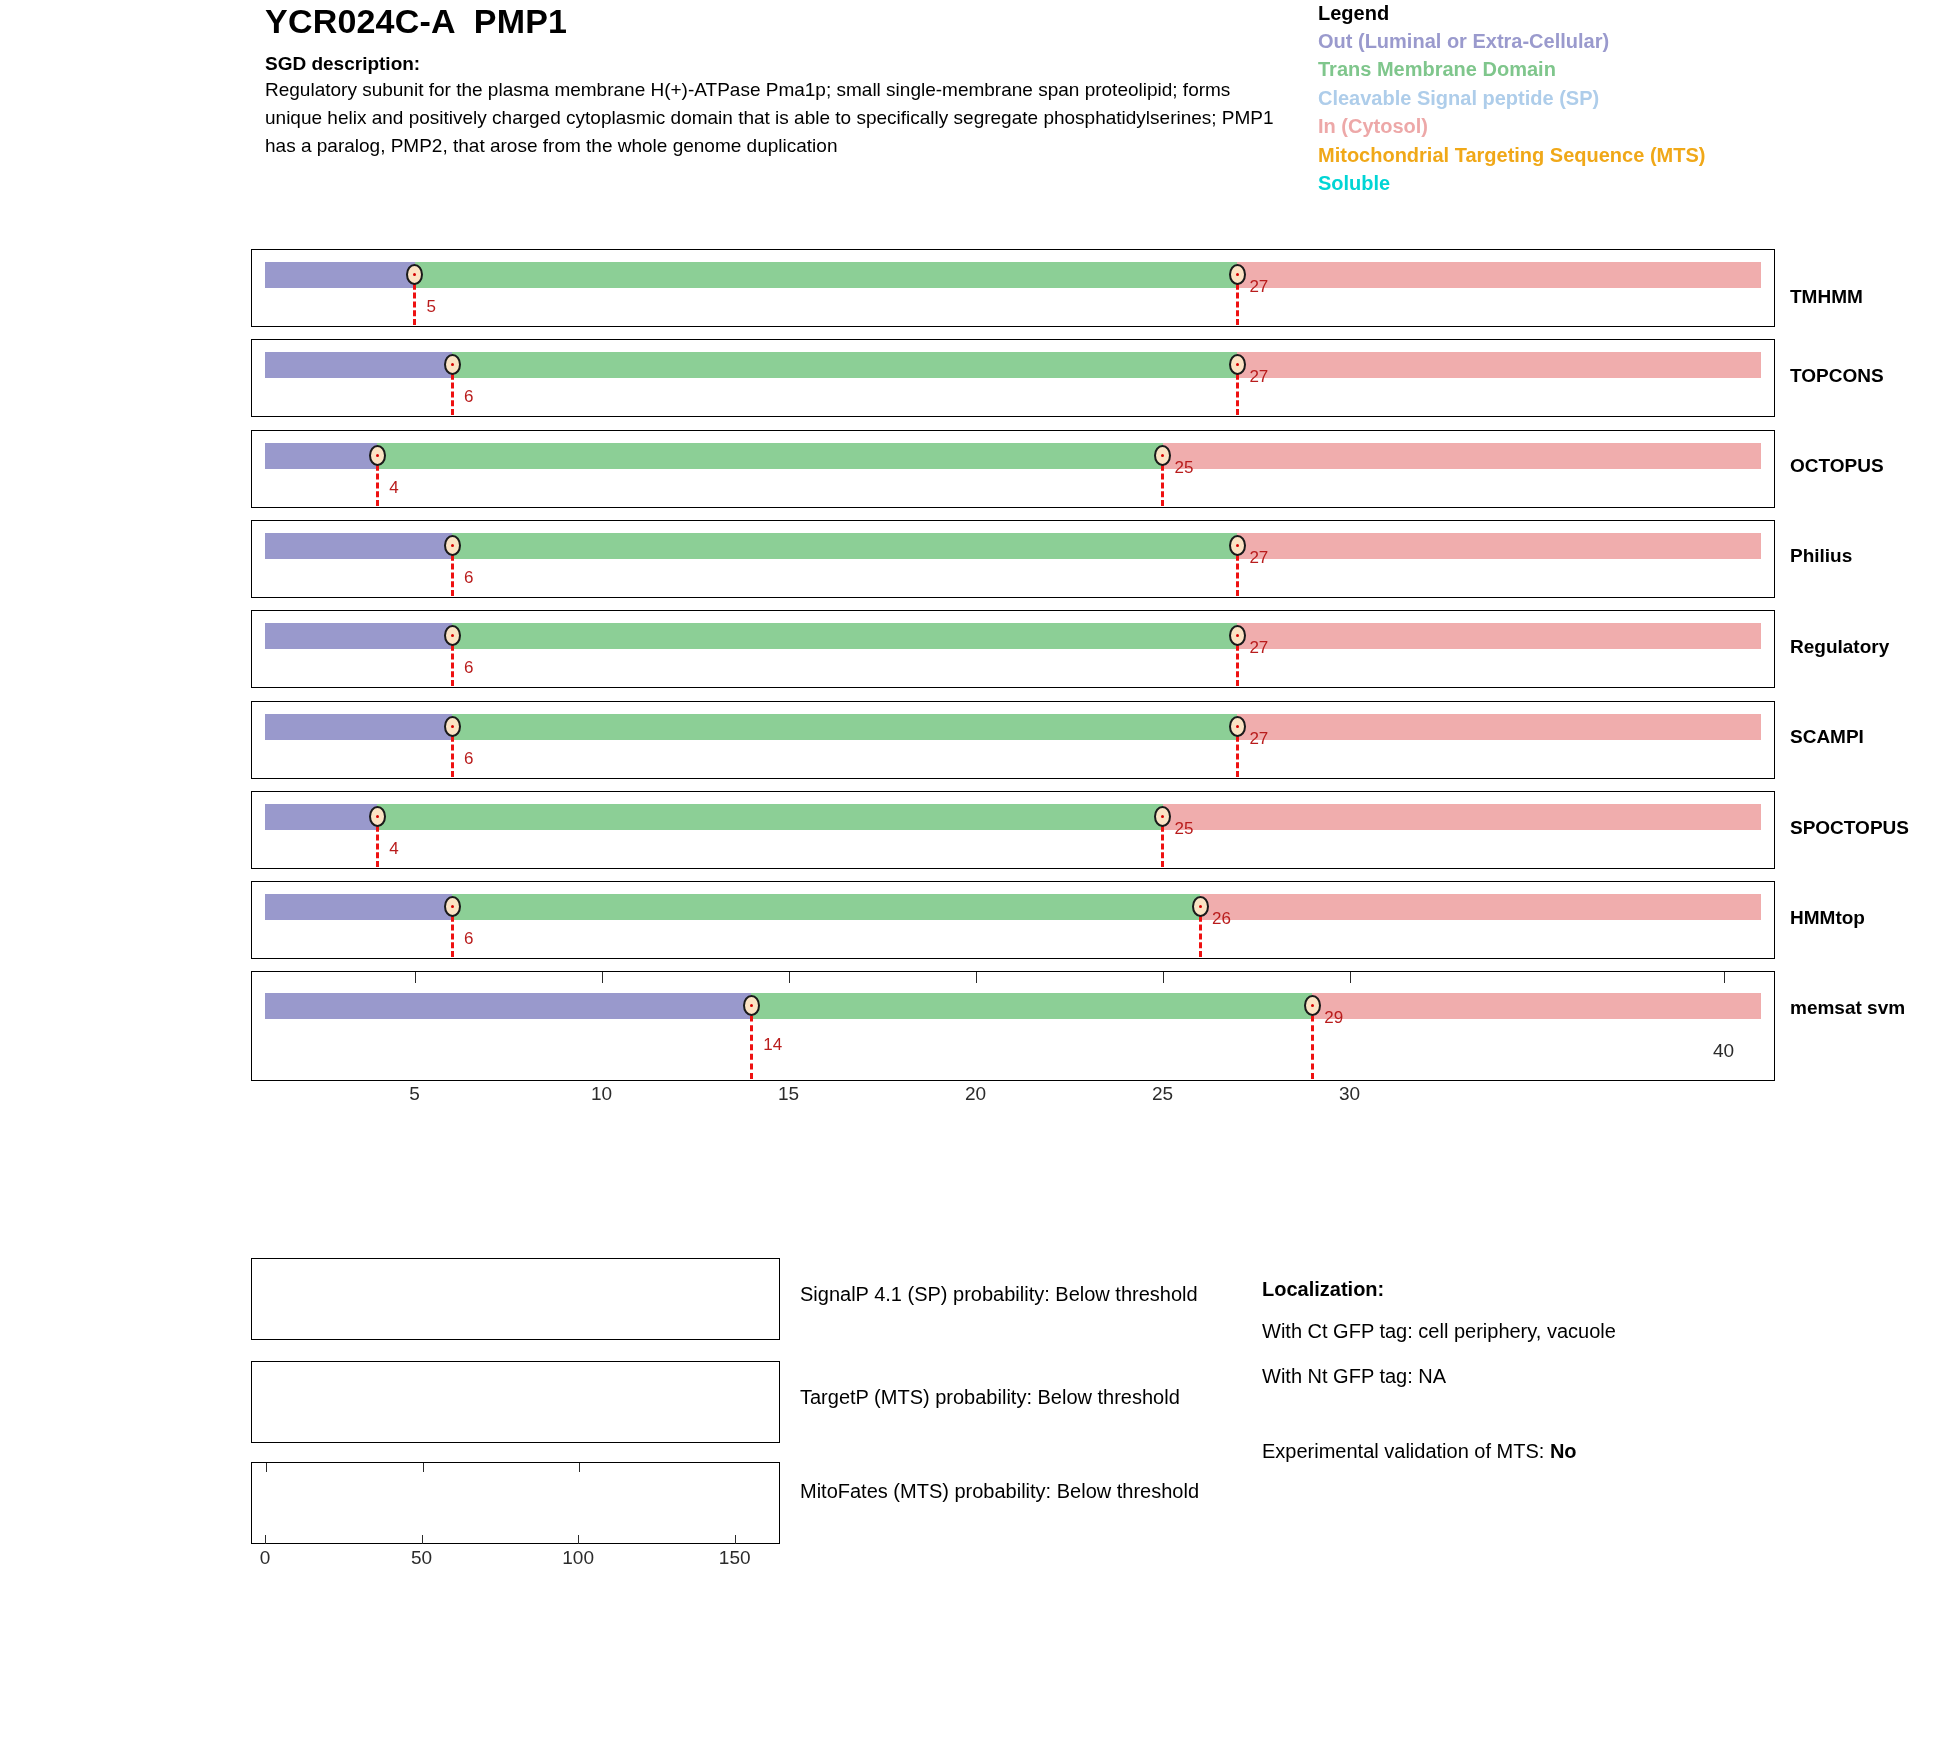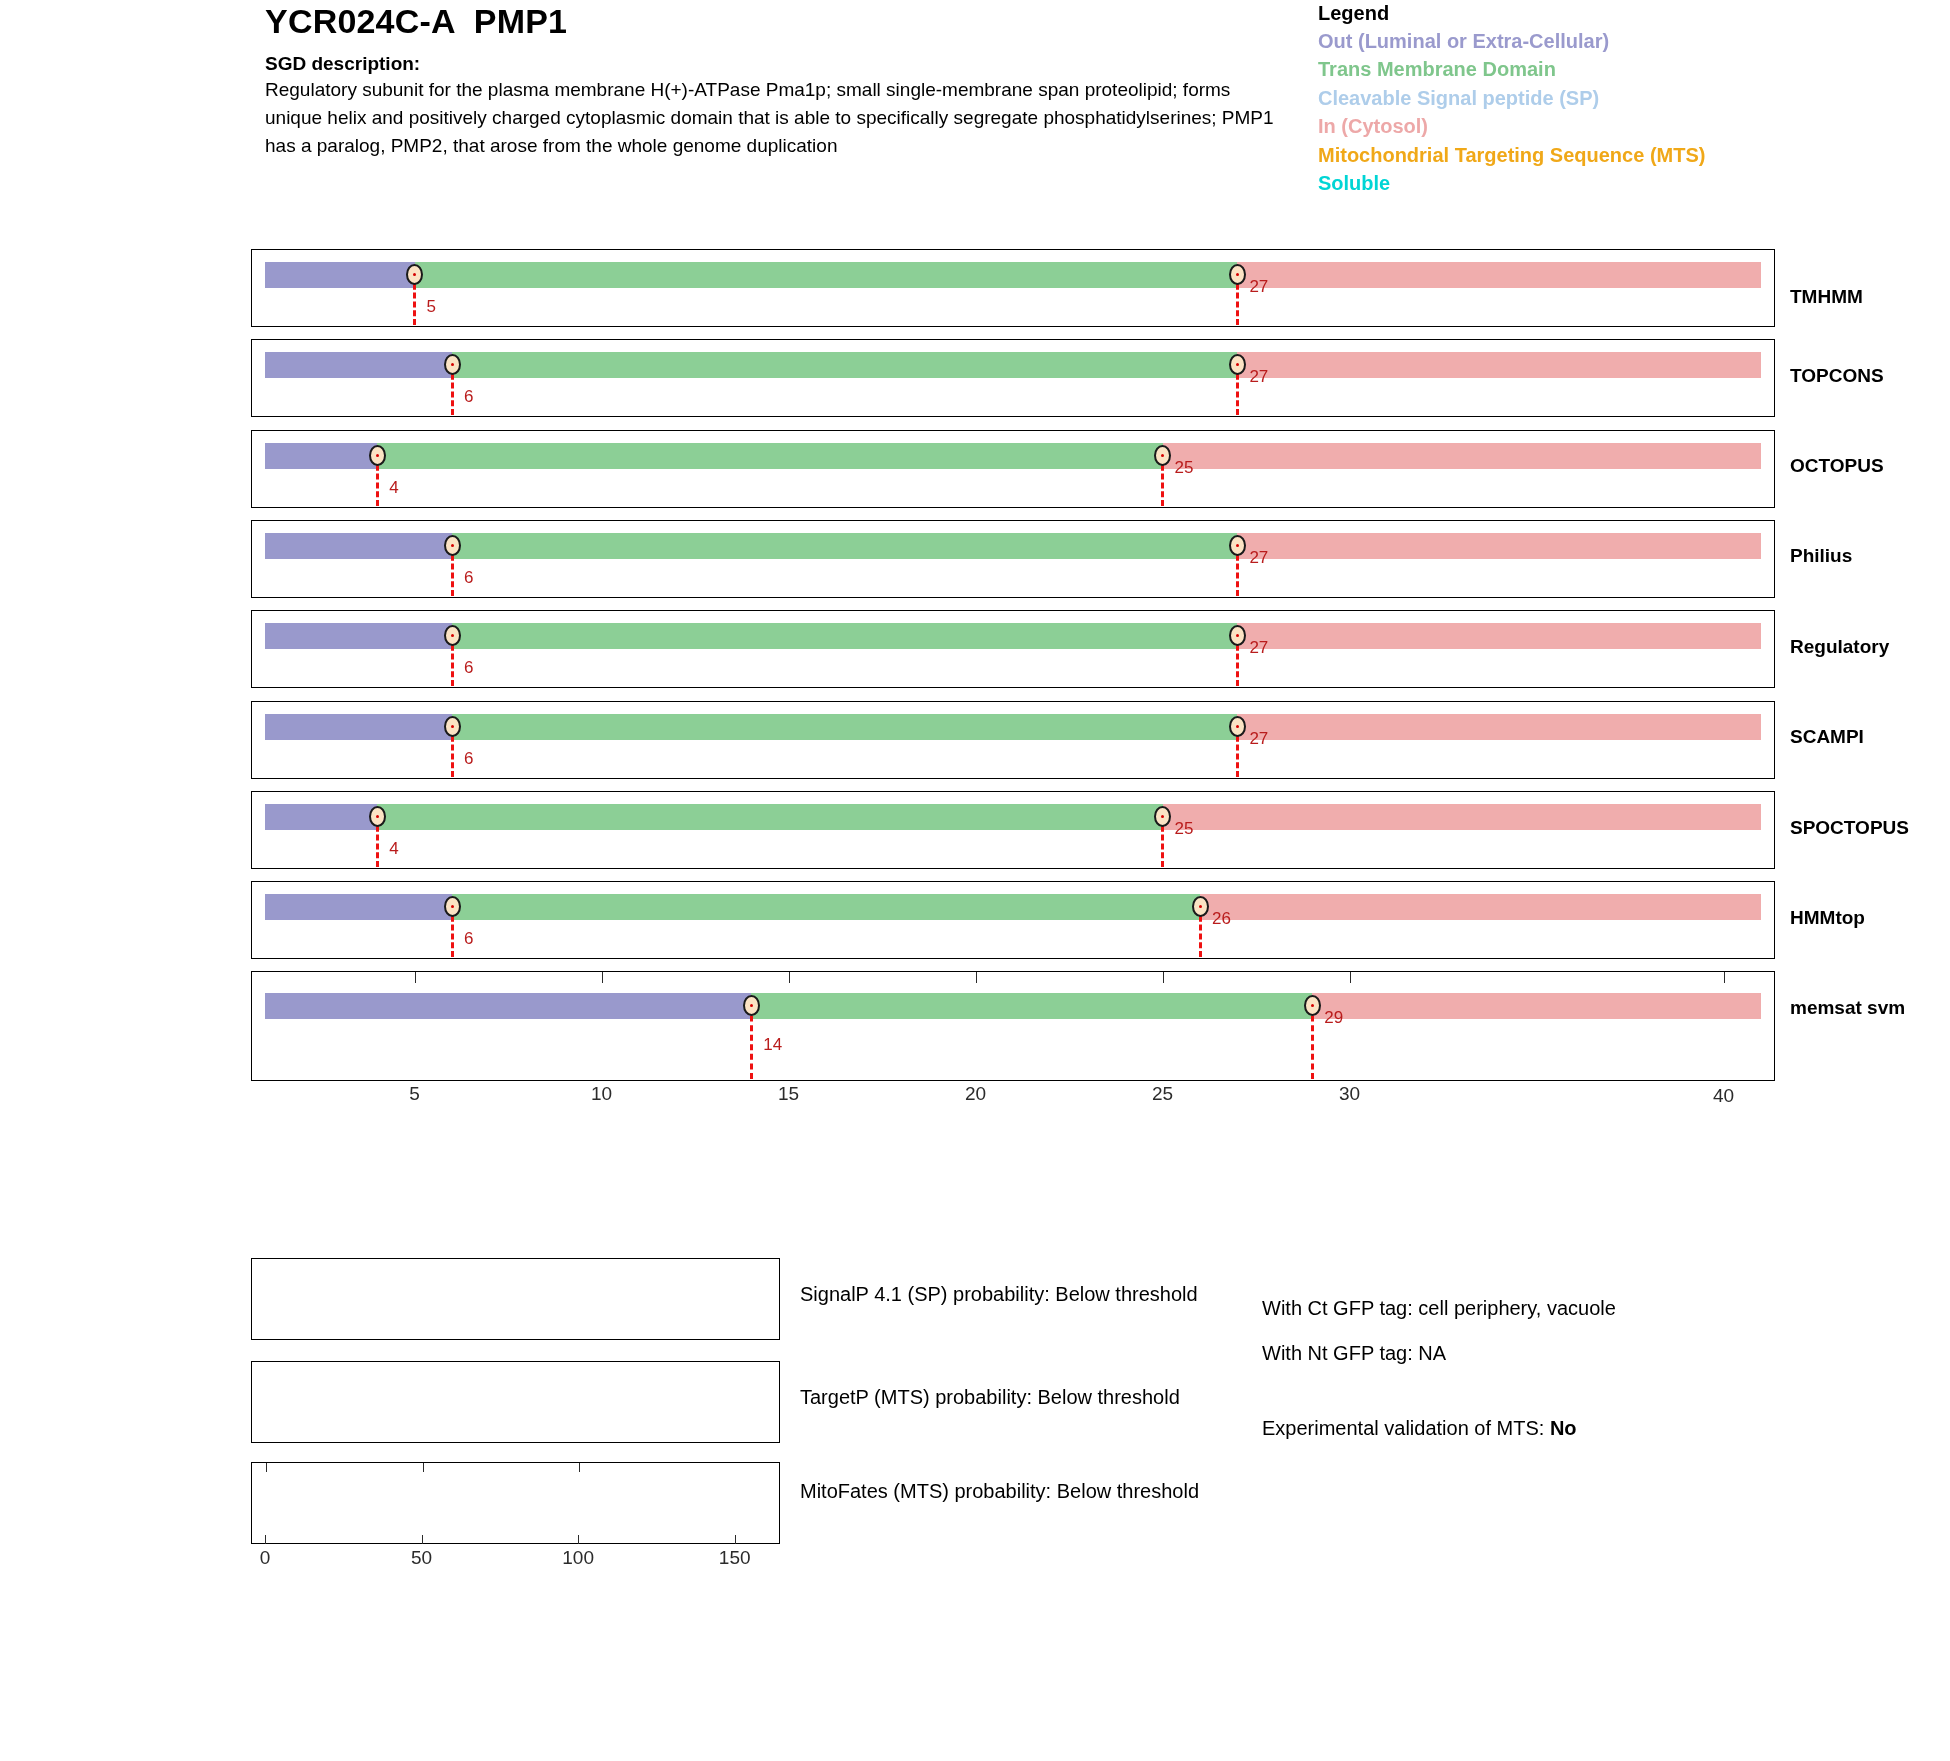--- a/index.html
+++ b/index.html
@@ -299,21 +299,21 @@
         </div>
         <div class="pos-label" style="left: 1073.2px; top: 37px;">29</div>
       </div>
       <div class="track-name" style="top: 997px;">memsat svm</div>
       <div class="axis-label" style="left: 414.6px; top: 1083px;">5</div>
       <div class="axis-label" style="left: 601.6px; top: 1083px;">10</div>
       <div class="axis-label" style="left: 788.6px; top: 1083px;">15</div>
       <div class="axis-label" style="left: 975.6px; top: 1083px;">20</div>
       <div class="axis-label" style="left: 1162.6px; top: 1083px;">25</div>
       <div class="axis-label" style="left: 1349.6px; top: 1083px;">30</div>
-      <div class="axis-label" style="left: 1723.6px; top: 1085px; text-align: right;">40</div>
+      <div class="axis-label" style="left: 1723.6px; top: 1040px; text-align: right;">40</div>
     </div>
 
   <div id="prob-panels">
       <div class="prob-panel" style="top: 1258px; height: 82px;"></div>
       <div class="prob-text" style="top: 1280px;">SignalP 4.1 (SP) probability: Below threshold</div>
       <div class="prob-panel" style="top: 1361px; height: 82px;"></div>
       <div class="prob-text" style="top: 1383px;">TargetP (MTS) probability: Below threshold</div>
       <div class="prob-panel" style="top: 1462px; height: 82px;">
         <div class="prob-axis-tick" style="left: 14px; top: 0px;"></div>
         <div class="prob-axis-tick" style="left: 170.562px; top: 0px;"></div>
@@ -324,18 +324,19 @@
       <div class="prob-axis-label" style="left: 265px; top: 1547px;">0</div>
       <div class="prob-axis-tick" style="left: 421.562px; top: 1535px;"></div>
       <div class="prob-axis-label" style="left: 421.562px; top: 1547px;">50</div>
       <div class="prob-axis-tick" style="left: 578.125px; top: 1535px;"></div>
       <div class="prob-axis-label" style="left: 578.125px; top: 1547px;">100</div>
       <div class="prob-axis-tick" style="left: 734.688px; top: 1535px;"></div>
       <div class="prob-axis-label" style="left: 734.688px; top: 1547px;">150</div>
     </div>
 
   <div id="localization">
+    <div id="loc-title">Localization:</div>
     <div class="loc-line">With Ct GFP tag: cell periphery, vacuole</div>
     <div class="loc-line">With Nt GFP tag: NA</div>
     <div class="loc-line loc-gap"><span>Experimental validation of MTS: </span><span class="loc-b">No</span></div>
   </div>
 
 </div>
 
 </body></html>

